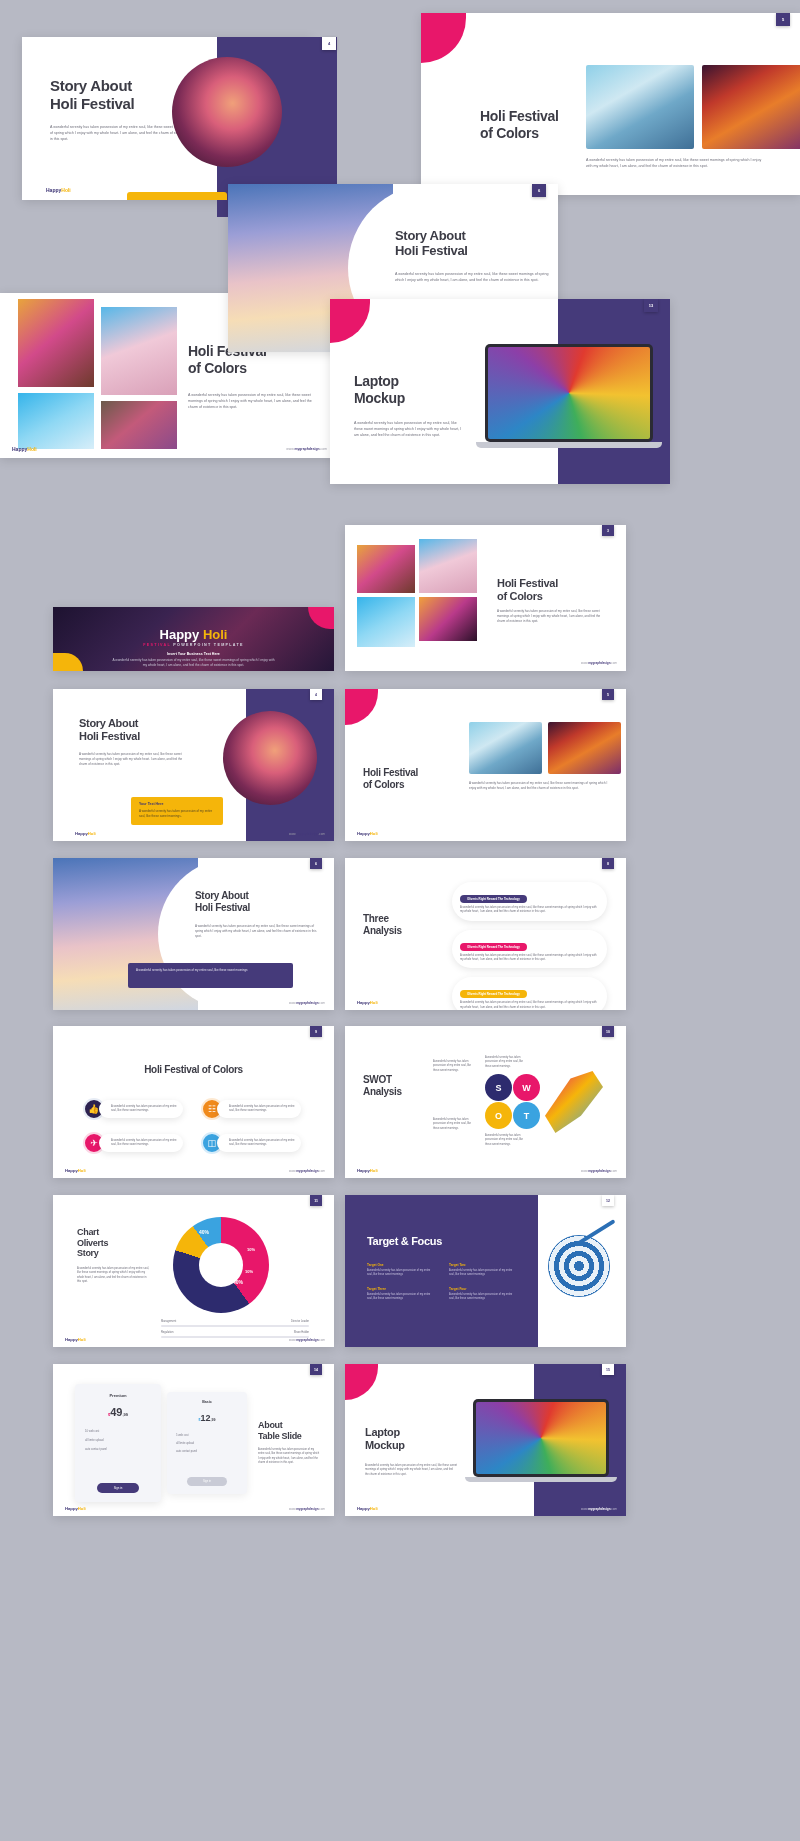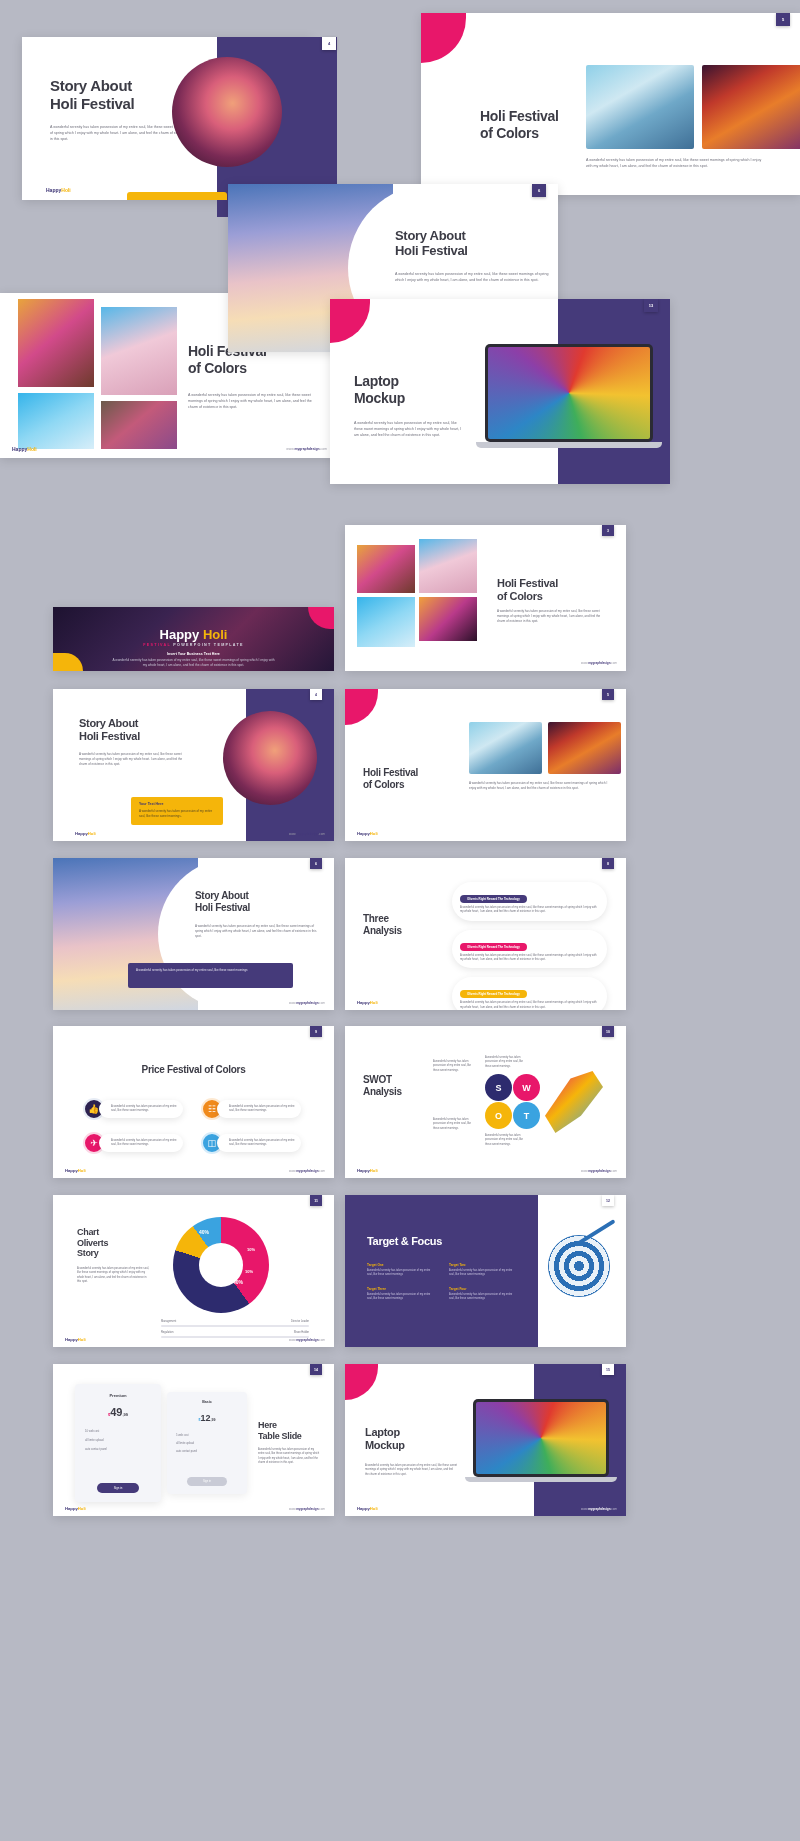--- a/index.html
+++ b/index.html
@@ -228,21 +228,21 @@
       <div class="body-txt tiny" style="font-size:2.7px;">A wonderful serenity has taken possession of my entire soul, like these sweet mornings of spring which I enjoy with my whole heart, I am alone, and feel the charm of existence in this spot.</div>
     </div>
   </div>
   <div class="brandfoot" style="position:absolute; left:12px; bottom:5px; font-size:4.2px;">
     <span>Happy</span><i>Holi</i>
   </div>
   <div class="pagetag dark" style="position:absolute; right:12px; top:0; width:12px; height:11px; font-size:3.5px;">8</div>
 </div>
 
 <div class="slide" style="left:53px; top:1026px; width:281px; height:152px;">
-  <div class="ttl" style="position:absolute; left:0; right:0; top:38px; text-align:center; font-size:10px;">Price Festival of Colors</div>
+  <div class="ttl" style="position:absolute; left:0; right:0; top:38px; text-align:center; font-size:10px;">Holi Festival of Colors</div>
   <div style="position:absolute; left:30px; top:72px; width:222px; display:flex; flex-wrap:wrap; gap:12px 18px;">
     <div style="display:flex; align-items:center; width:100px;">
       <div class="circ" style="width:22px;height:22px;background:#2d2250;font-size:9px;flex:none;border:2px solid #e7ecf5;">👍</div>
       <div class="pill body-txt" style="margin-left:-6px; padding:5px 6px 5px 12px; font-size:2.7px; width:90px;">A wonderful serenity has taken possession of my entire soul, like these sweet mornings</div>
     </div>
     <div style="display:flex; align-items:center; width:100px;">
       <div class="circ" style="width:22px;height:22px;background:#f08a1c;font-size:9px;flex:none;border:2px solid #fde9d2;">☷</div>
       <div class="pill body-txt" style="margin-left:-6px; padding:5px 6px 5px 12px; font-size:2.7px; width:90px;">A wonderful serenity has taken possession of my entire soul, like these sweet mornings</div>
     </div>
     <div style="display:flex; align-items:center; width:100px;">
@@ -370,21 +370,21 @@
       <span style="font-size:3.6px; color:#3aa3e0; font-weight:700;">$</span><span style="font-size:9px; color:#3c3c46; font-weight:700;">12</span><span style="font-size:3.6px; color:#3c3c46; font-weight:700;">,99</span>
     </div>
     <div style="margin-top:9px; padding:0 9px;">
       <div style="font-size:2.6px; color:#7a7a88; margin-bottom:5px;">5 web cost</div>
       <div style="font-size:2.6px; color:#7a7a88; margin-bottom:5px;">all limite upload</div>
       <div style="font-size:2.6px; color:#7a7a88;">auto contact panel</div>
     </div>
     <div style="position:absolute; left:20px; bottom:8px; width:40px; height:9px; background:#c9cbd6; color:#fff; border-radius:6px; font-size:2.6px; display:flex; align-items:center; justify-content:center;">Sign in</div>
   </div>
   <div class="ttl" style="position:absolute; left:205px; top:56px; font-size:9px;">
-    <div>Here</div>
+    <div>About</div>
     <div>Table Slide</div>
   </div>
   <div class="body-txt" style="position:absolute; left:205px; top:84px; width:62px; font-size:2.6px;">A wonderful serenity has taken possession of my entire soul, like these sweet mornings of spring which I enjoy with my whole heart, I am alone, and feel the charm of existence in this spot.</div>
   <div class="brandfoot" style="position:absolute; left:12px; bottom:5px; font-size:4.2px;">
     <span>Happy</span><i>Holi</i>
   </div>
   <div class="wwwfoot" style="position:absolute; right:9px; bottom:5px; font-size:3px;">
     <span>www.</span><b>mygraphdesign</b><span>.com</span>
   </div>
   <div class="pagetag dark" style="position:absolute; right:12px; top:0; width:12px; height:11px; font-size:3.5px;">14</div>

